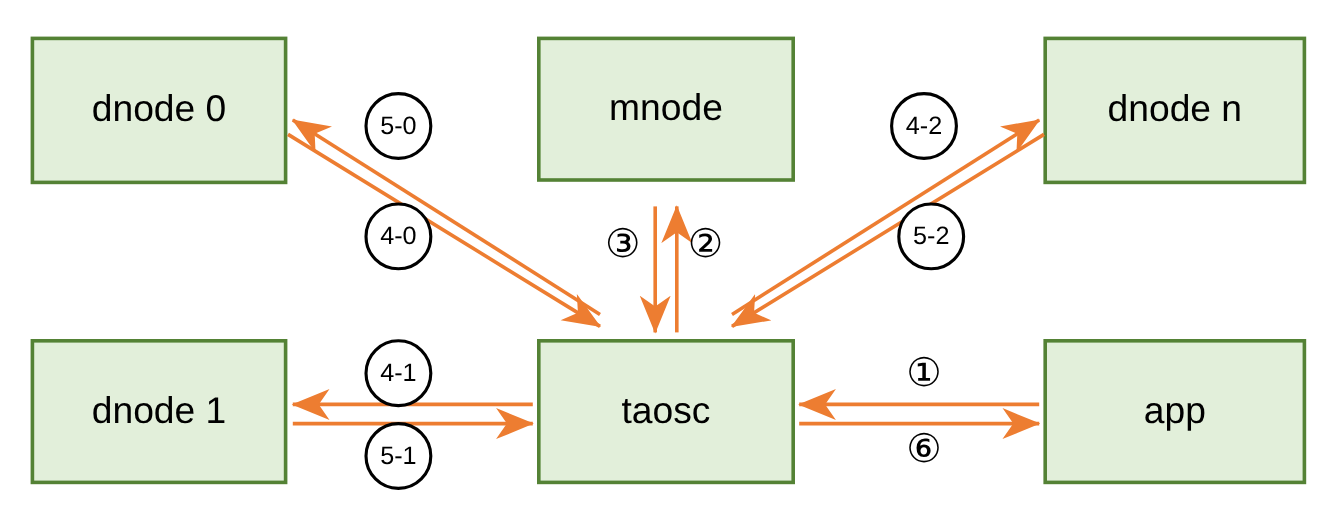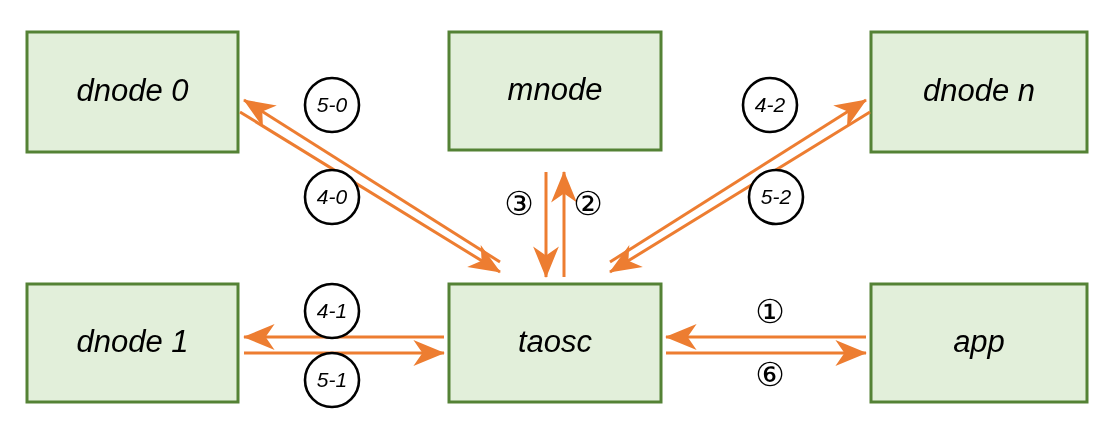--- a/index.html
+++ b/index.html
@@ -11,21 +11,20 @@
     width: 1114px;
     height: 438px;
     overflow: hidden;
     font-family: "Liberation Sans", sans-serif;
   }
   #diagram-root {
     position: relative;
     width: 1114px;
     height: 438px;
     background: #ffffff;
-    font-style: italic;
   }
   svg.canvas {
     position: absolute;
     top: 0;
     left: 0;
     width: 1114px;
     height: 438px;
     display: block;
   }
   .node-box-rect {

